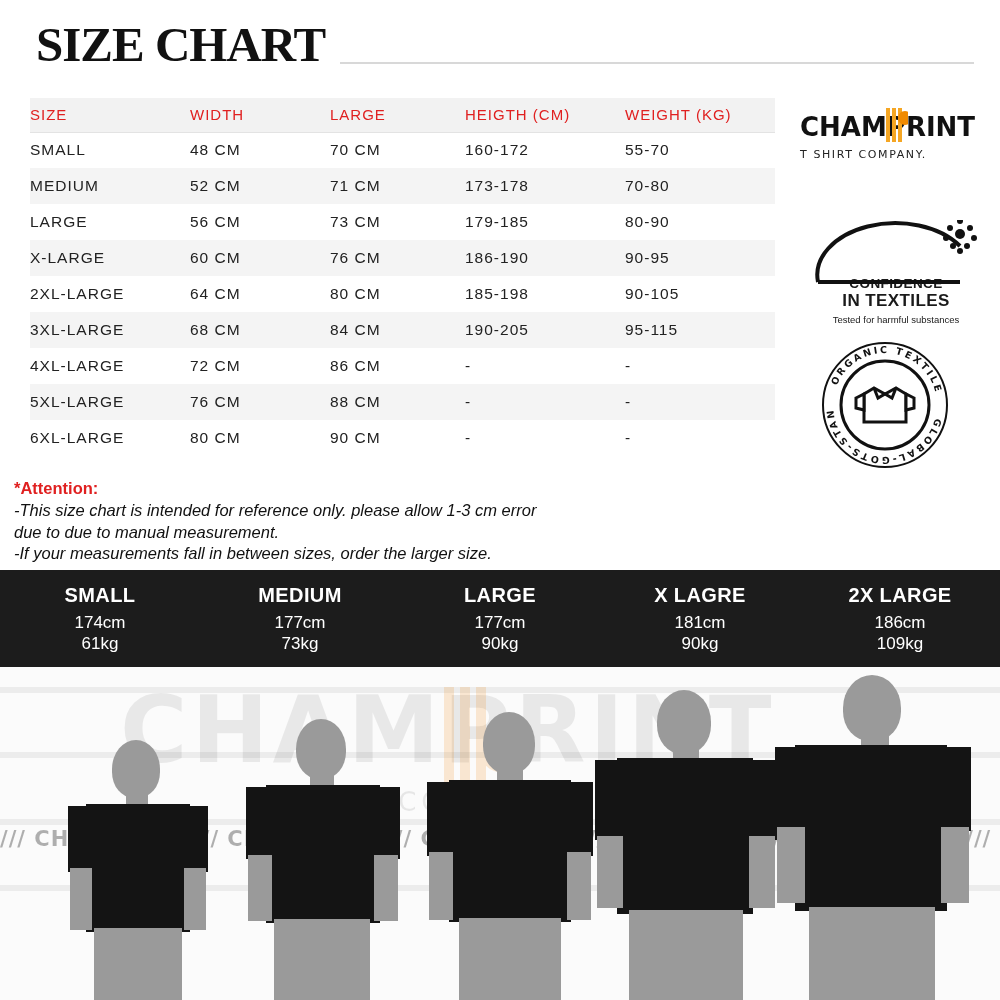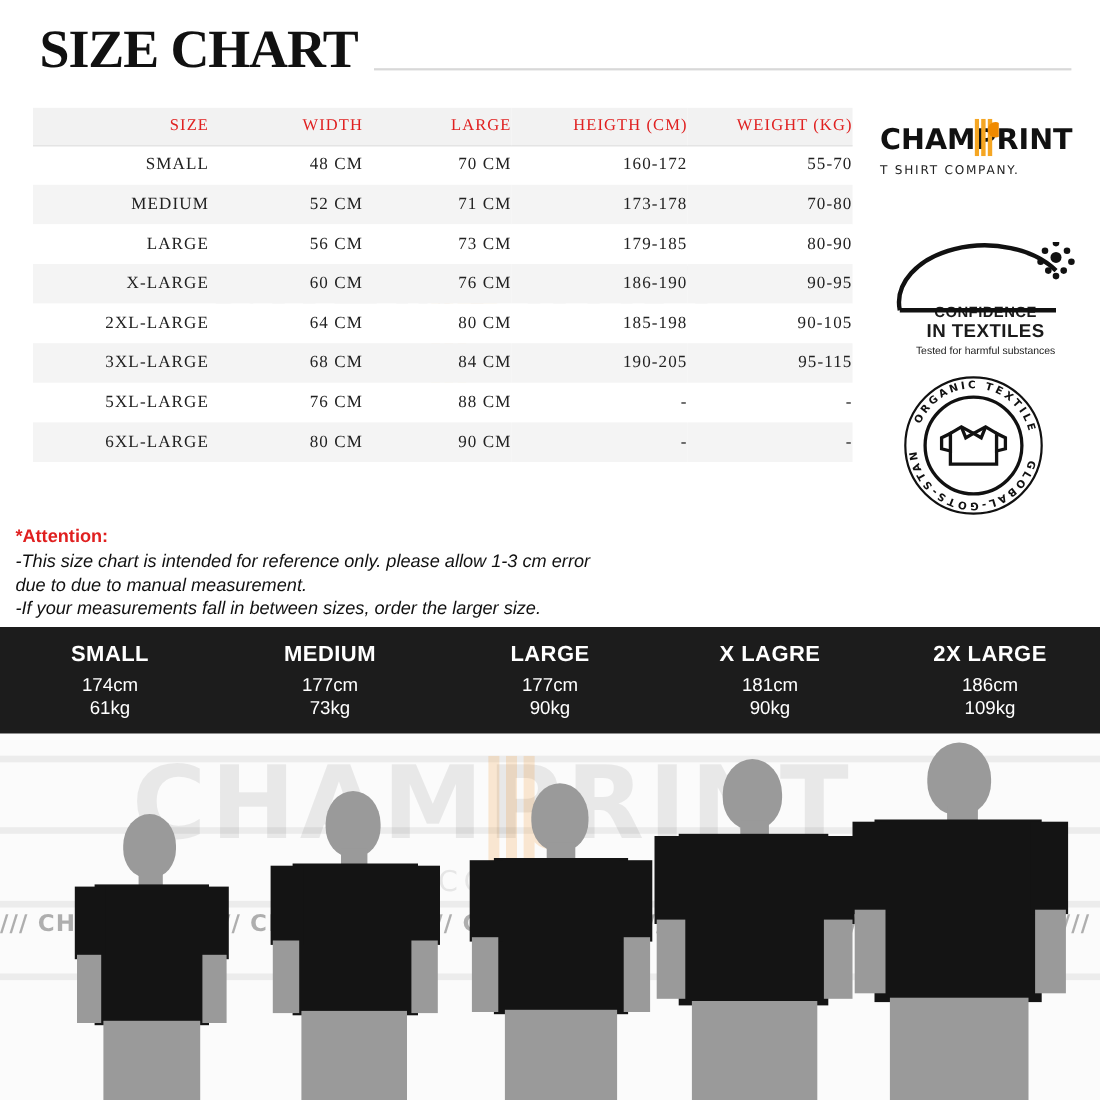--- a/index.html
+++ b/index.html
@@ -24,22 +24,22 @@
     position:absolute; left:340px; top:62px; width:634px; height:2px;
     background:#d8d8d8;
   }
 
   
   #table-wrap {
     position:absolute; left:30px; top:98px; width:745px;
   }
   table#size-table { border-collapse:collapse; width:745px; }
   table#size-table th, table#size-table td {
-    text-align:right;
-    font-family:Liberation Serif, serif;
+    text-align:left;
+    font-family:Liberation Sans, sans-serif;
     font-size:15.5px;
     letter-spacing:1px;
     height:36px;
     padding:0;
     color:#222;
   }
   table#size-table thead th {
     color:#e02020;
     font-weight:normal;
     font-size:15px;
@@ -209,20 +209,27 @@
         <td>80 CM</td>
         <td>185-198</td>
         <td>90-105</td>
       </tr>
       <tr>
         <td>3XL-LARGE</td>
         <td>68 CM</td>
         <td>84 CM</td>
         <td>190-205</td>
         <td>95-115</td>
+      </tr>
+      <tr>
+        <td>4XL-LARGE</td>
+        <td>72 CM</td>
+        <td>86 CM</td>
+        <td>-</td>
+        <td>-</td>
       </tr>
       <tr>
         <td>5XL-LARGE</td>
         <td>76 CM</td>
         <td>88 CM</td>
         <td>-</td>
         <td>-</td>
       </tr>
       <tr>
         <td>6XL-LARGE</td>

